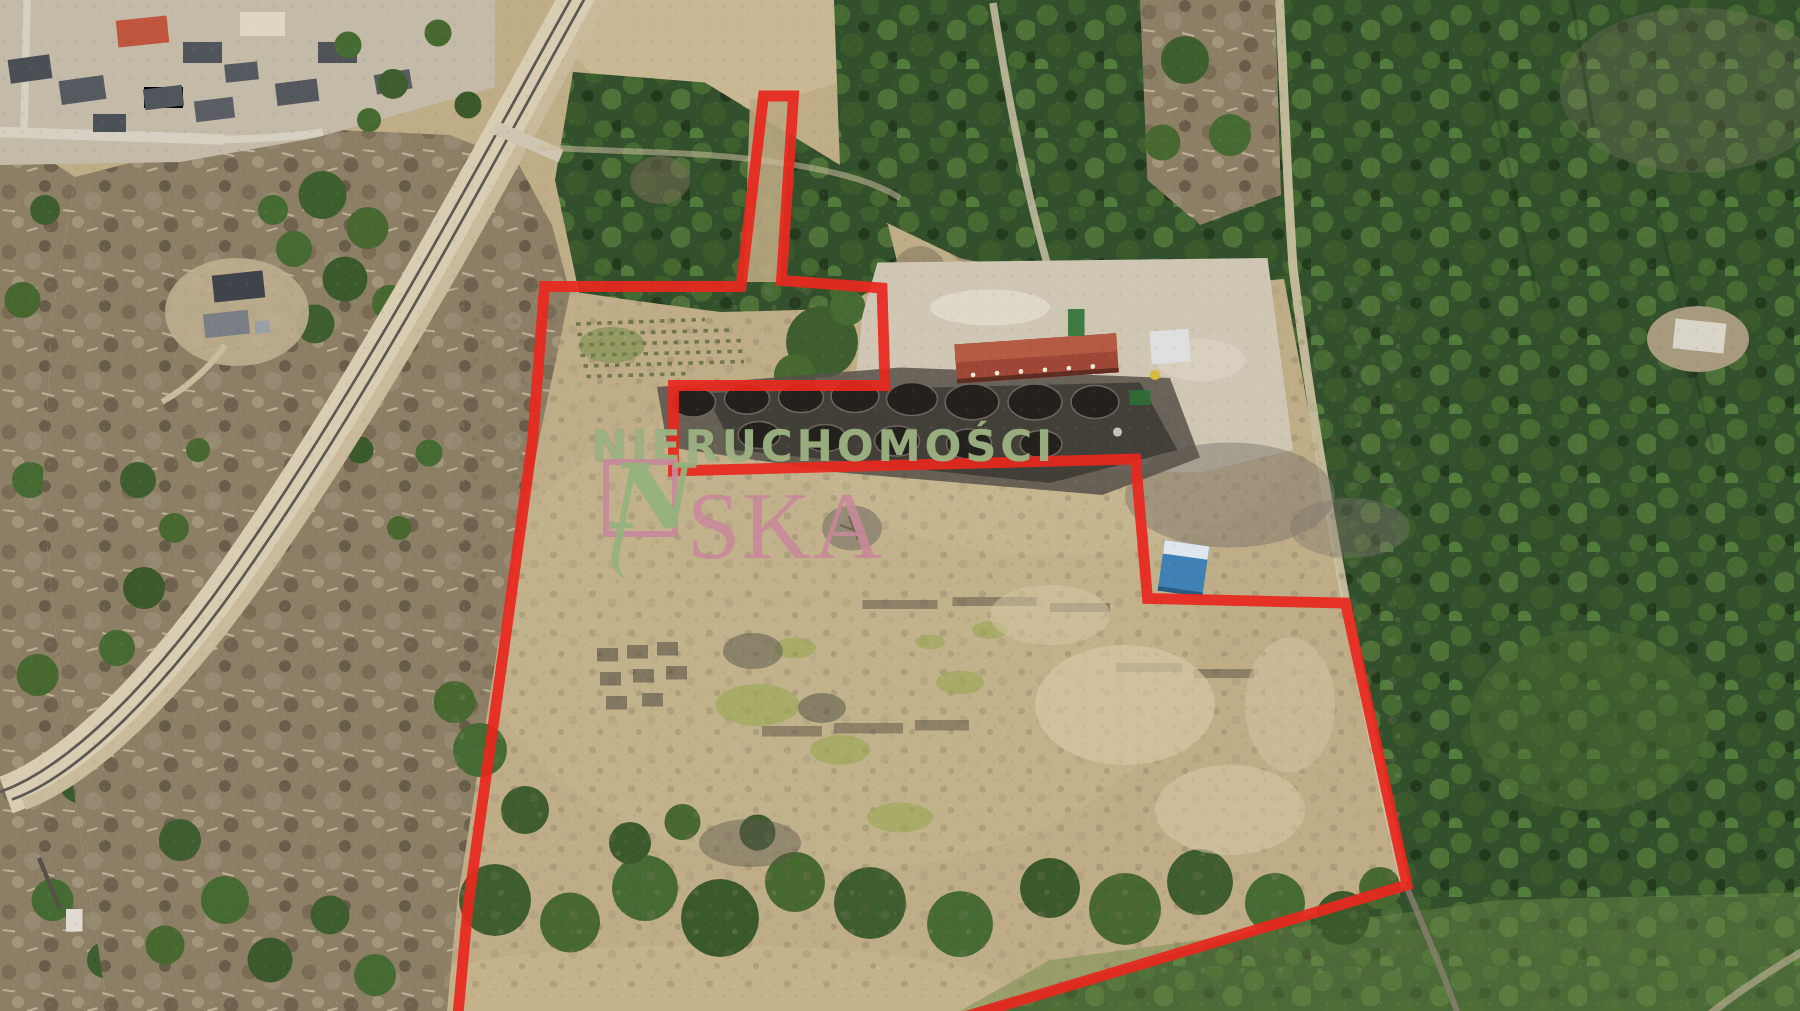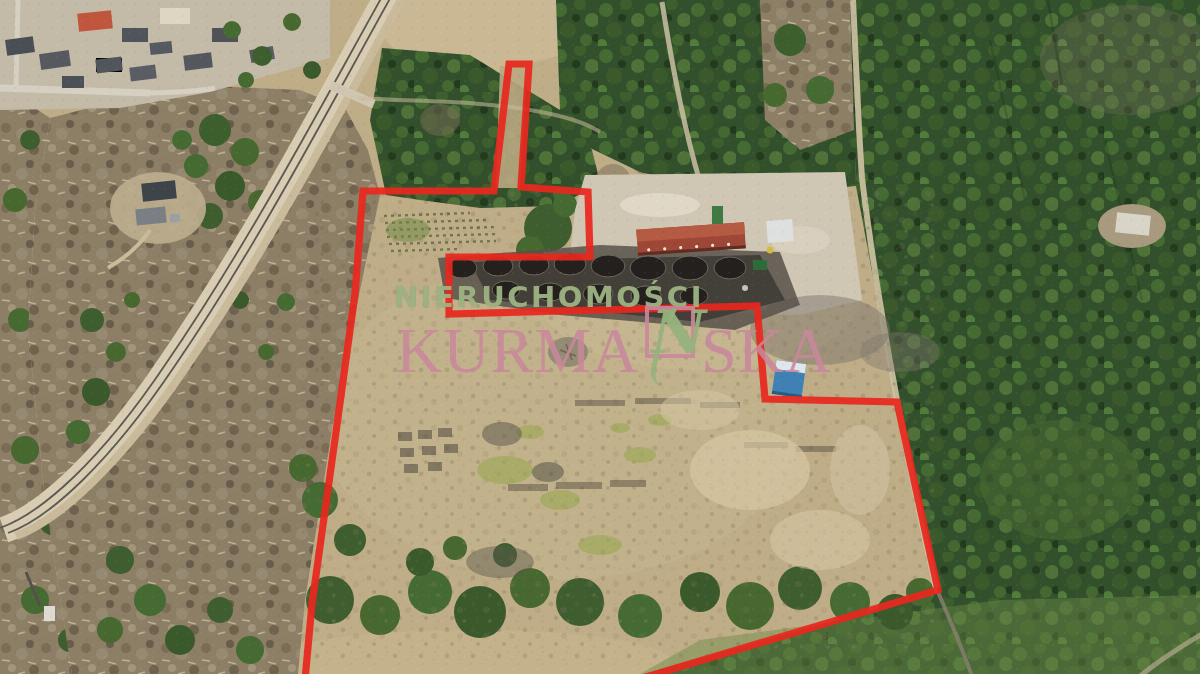--- a/index.html
+++ b/index.html
@@ -357,14 +357,14 @@
     <rect x="44" y="606" width="11" height="15" fill="#dfdbd2"></rect>
     <path d="M26,572 L40,606" stroke="#565048" stroke-width="3"></path>
   </g>
 
   <rect width="1200" height="674" fill="url(#pGrain)"></rect>
 
   <polyline class="boundary" points="305,680 312,604 336,432 355,294 363,191 494,191 509,64 529,64 521,187 588,192 590,257 449,257 449,314 757,306 765,399 897,402 938,590 636,680" stroke="#e8281e"></polyline>
 </svg>
 
   <div class="wm-line1">NIERUCHOMOŚCI</div>
-  <div class="wm-line2"><span>KURMA</span><span class="nbox"><span class="nacc"></span><span class="nch">N</span><span class="ntail"></span></span><span>SKA</span></div>
+  <div class="wm-line2"><span class="nbox"><span class="nacc"></span><span class="nch">N</span><span class="ntail"></span></span><span>SKA</span></div>
 </div>
 
 </body></html>

